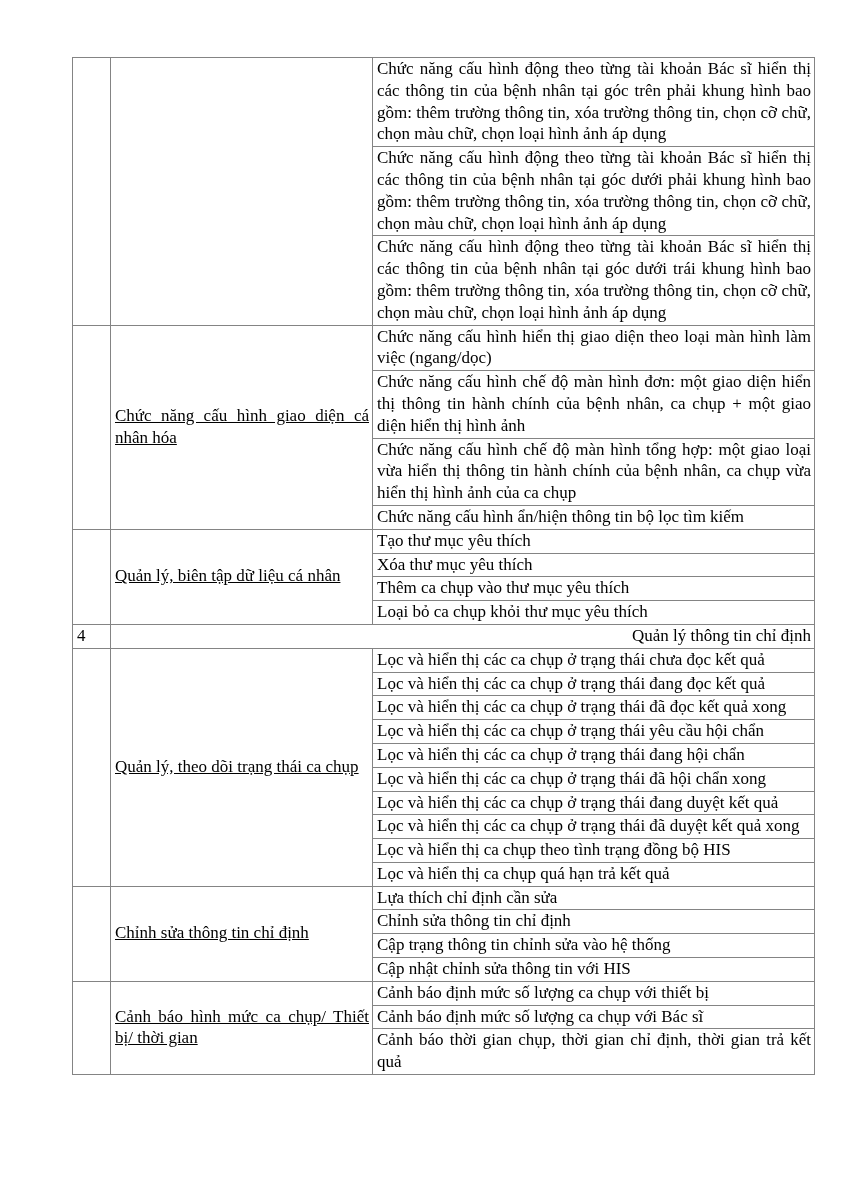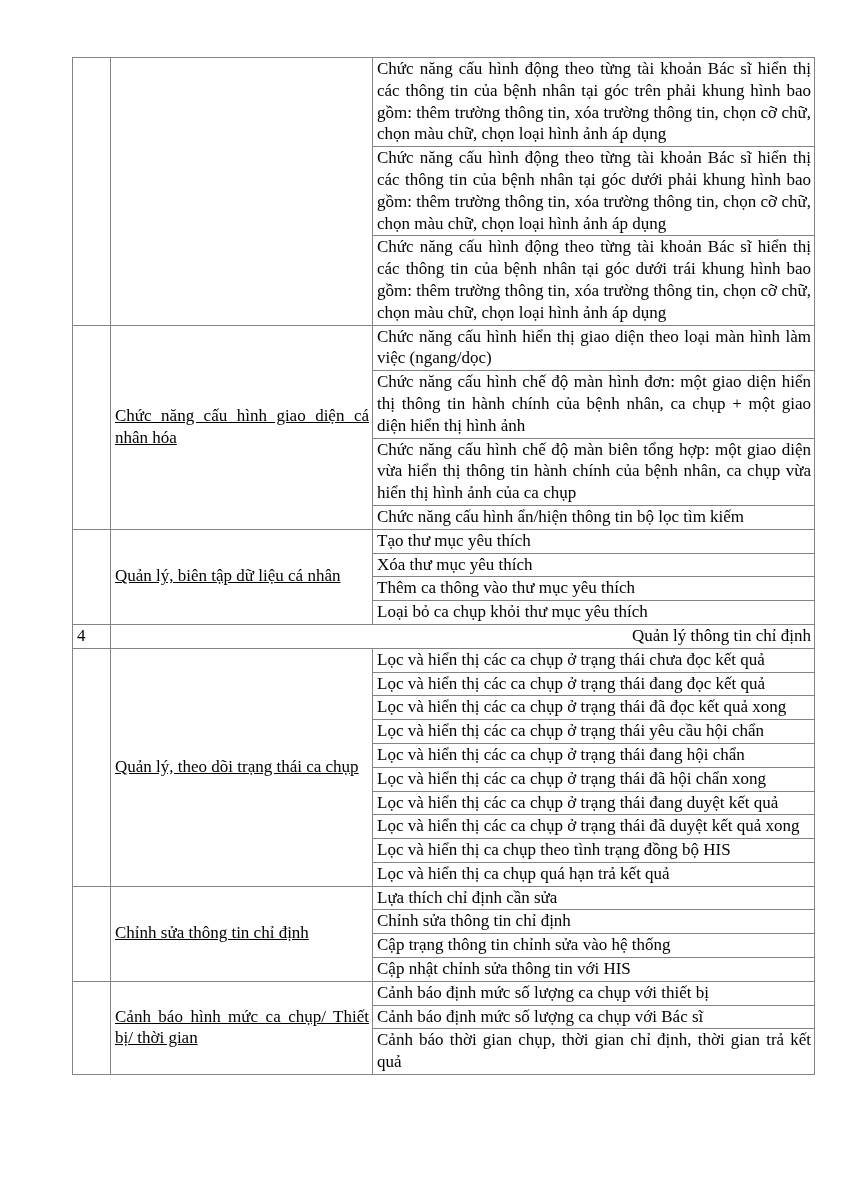--- a/index.html
+++ b/index.html
@@ -78,35 +78,35 @@
         </tr>
         <tr>
           <td class="col-no" rowspan="4"></td>
           <td class="col-cat" rowspan="4">Chức năng cấu hình giao diện cá nhân hóa</td>
           <td class="col-feat">Chức năng cấu hình hiển thị giao diện theo loại màn hình làm việc (ngang/dọc)</td>
         </tr>
         <tr>
           <td class="col-feat">Chức năng cấu hình chế độ màn hình đơn: một giao diện hiển thị thông tin hành chính của bệnh nhân, ca chụp + một giao diện hiển thị hình ảnh</td>
         </tr>
         <tr>
-          <td class="col-feat">Chức năng cấu hình chế độ màn biên tổng hợp: một giao diện vừa hiển thị thông tin hành chính của bệnh nhân, ca chụp vừa hiển thị hình ảnh của ca chụp</td>
+          <td class="col-feat">Chức năng cấu hình chế độ màn hình tổng hợp: một giao loại vừa hiển thị thông tin hành chính của bệnh nhân, ca chụp vừa hiển thị hình ảnh của ca chụp</td>
         </tr>
         <tr>
           <td class="col-feat">Chức năng cấu hình ẩn/hiện thông tin bộ lọc tìm kiếm</td>
         </tr>
         <tr>
           <td class="col-no" rowspan="4"></td>
           <td class="col-cat" rowspan="4">Quản lý, biên tập dữ liệu cá nhân</td>
           <td class="col-feat">Tạo thư mục yêu thích</td>
         </tr>
         <tr>
           <td class="col-feat">Xóa thư mục yêu thích</td>
         </tr>
         <tr>
-          <td class="col-feat">Thêm ca thông vào thư mục yêu thích</td>
+          <td class="col-feat">Thêm ca chụp vào thư mục yêu thích</td>
         </tr>
         <tr>
           <td class="col-feat">Loại bỏ ca chụp khỏi thư mục yêu thích</td>
         </tr>
         <tr>
           <td class="col-no">4</td>
           <td class="section-title" colspan="2">Quản lý thông tin chỉ định</td>
         </tr>
         <tr>
           <td class="col-no" rowspan="10"></td>

